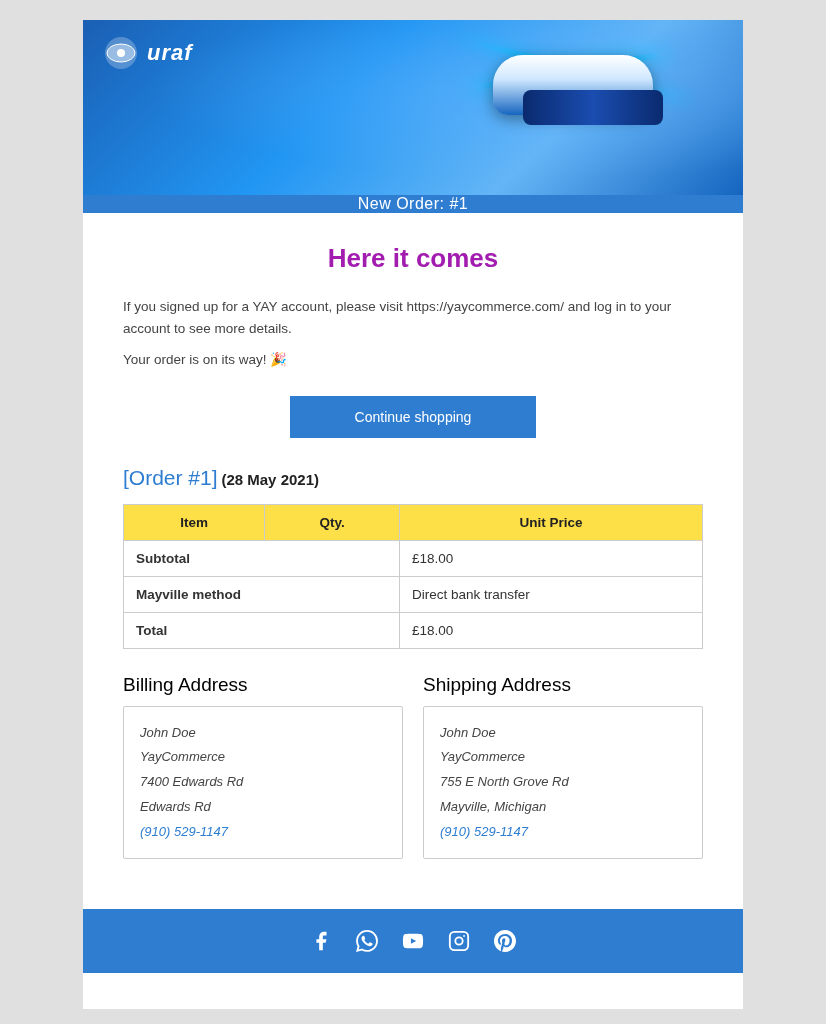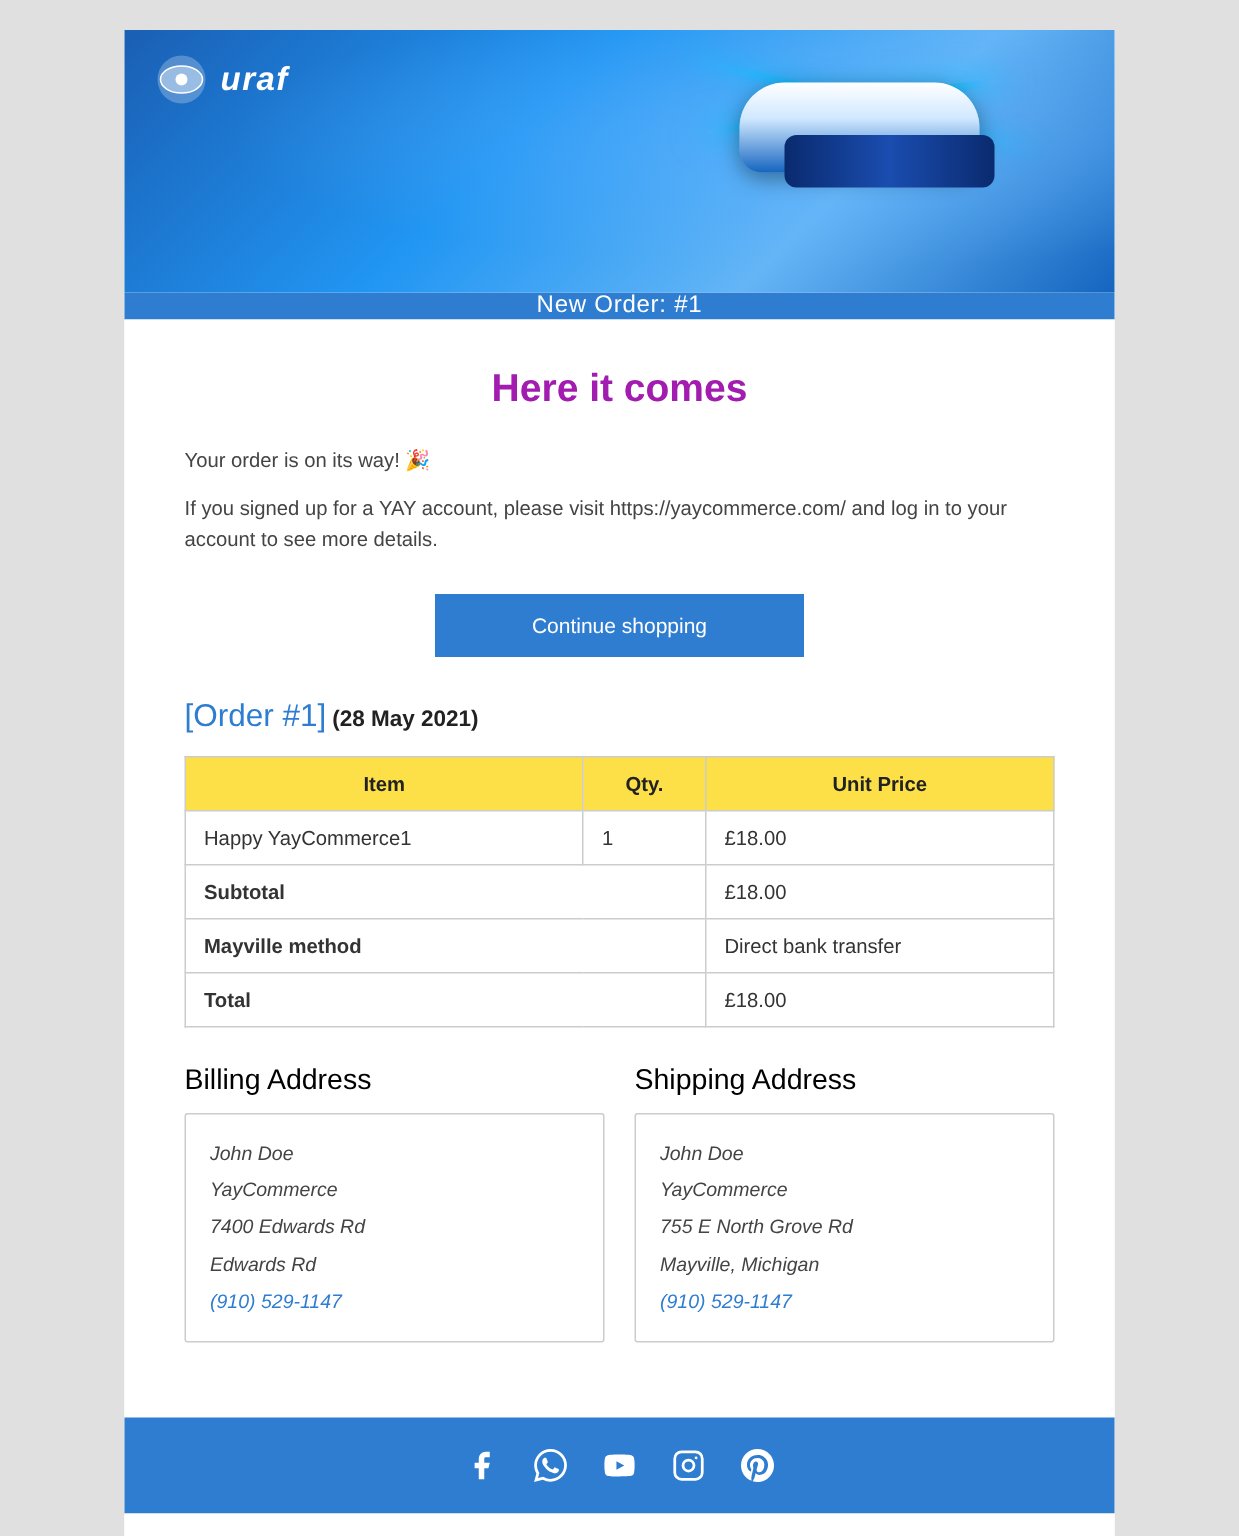--- a/index.html
+++ b/index.html
@@ -256,46 +256,41 @@
   </div>
 
   <div class="order-banner">
     <span>New Order: #1</span>
   </div>
 
   <div class="main-content">
 
     <h1 class="main-title">Here it comes</h1>
 
+    <p class="intro-text">If you signed up for a YAY account, please visit https://yaycommerce.com/ and log in to your account to see more details.</p>
     <p class="intro-text">Your order is on its way! 🎉</p>
-    <p class="intro-text">If you signed up for a YAY account, please visit https://yaycommerce.com/ and log in to your account to see more details.</p>
 
     <div class="cta-area">
       <button class="cta-button">Continue shopping</button>
     </div>
 
     <div class="order-heading">
       <a href="#" class="order-link">[Order #1]</a>
       <span class="order-date">(28 May 2021)</span>
     </div>
 
     <table class="order-table">
       <thead>
         <tr>
           <th>Item</th>
           <th>Qty.</th>
           <th>Unit Price</th>
         </tr>
       </thead>
       <tbody>
-        <tr>
-          <td>Happy YayCommerce1</td>
-          <td>1</td>
-          <td>£18.00</td>
-        </tr>
         <tr>
           <td class="label-cell" colspan="2">Subtotal</td>
           <td>£18.00</td>
         </tr>
         <tr>
           <td class="label-cell" colspan="2">Mayville method</td>
           <td>Direct bank transfer</td>
         </tr>
         <tr>
           <td class="label-cell" colspan="2">Total</td>

